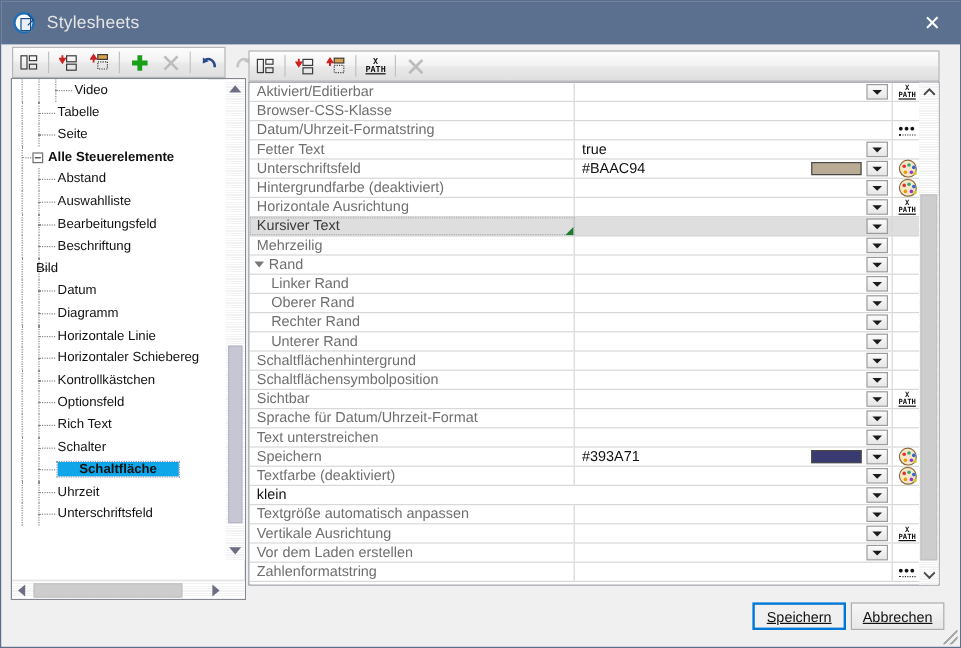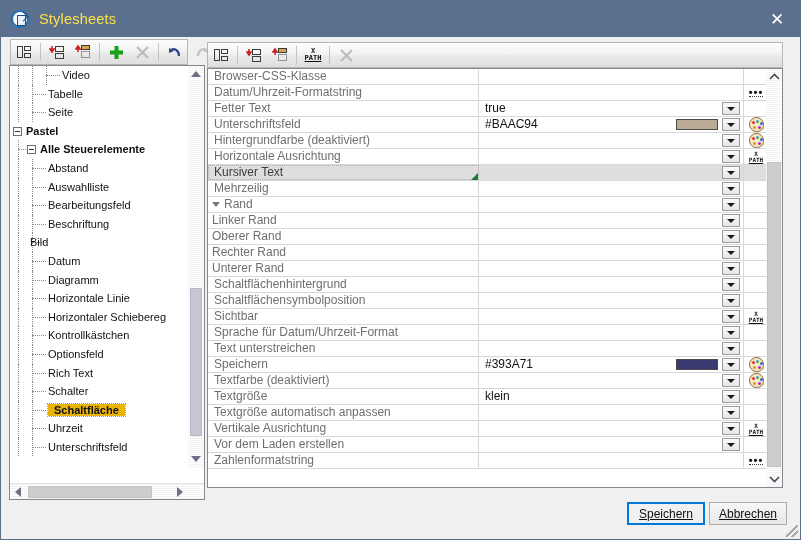--- a/index.html
+++ b/index.html
@@ -44,21 +44,21 @@
   #title-icon:before {
     content: "";
     position: absolute; left: 7px; top: 1px;
     width: 6px; height: 6px;
     border-right: 1.5px solid #1b4e86;
     border-top: 1.5px solid #1b4e86;
     transform: rotate(45deg);
     z-index: 2;
   }
   #title-text {
-    color: #fde047;
+    color: #e5e5e5;
     font-size: 14.5px;
     margin-left: 10px;
     letter-spacing: .2px;
   }
   #close-btn {
     position: absolute; right: 0; top: 0;
     width: 46px; height: 36px;
     display: flex; align-items: center; justify-content: center;
     color: #ffffff; font-size: 17px; line-height: 1;
     cursor: pointer;
@@ -105,23 +105,23 @@
     line-height: 18.6px;
     white-space: nowrap;
     font-size: 11px;
     color: #111111;
     cursor: default;
   }
   .tlabel { position: relative; z-index: 2; }
   .tnode.bold .tlabel { font-weight: bold; }
   .tnode.selected .tlabel {
     font-weight: bold;
-    background: #eab308;
+    background: #0ea5e9;
     outline: 1px dotted #9a9ab5;
-    padding: 0 6px;
+    padding: 0 18px;
   }
   .dotline {
     position: absolute;
     border-top: 1px dotted #8a8a8a;
     height: 0;
     top: 9px;
   }
   .vdot {
     position: absolute;
     border-left: 1px dotted #8a8a8a;
@@ -203,21 +203,21 @@
     padding-left: 6px;
     white-space: nowrap;
     overflow: hidden;
     position: relative;
   }
   .grow.sel .gname {
     color: #3b3b3b;
     outline: 1px dotted #adadad;
     outline-offset: -1px;
   }
-  .gname.indent { padding-left: 4px; }
+  .gname.indent { padding-left: 18px; }
   .gname.group  { padding-left: 16px; }
   .gvalue {
     flex: 1 1 auto;
     position: relative;
     font-size: 12px;
     color: #111;
     line-height: 15px;
     padding-left: 6px;
     white-space: nowrap;
     overflow: hidden;
@@ -375,21 +375,20 @@
       </svg>
     </div>
   </div>
 
   <div class="panel-sunken" style="left:8px; top:64px; width:196px; height:435px;">
 
     <div id="tree-view" style="left:0; top:0; width:163px; height:401px;">
         <div class="tnode"><div class="vdot" style="left: 8px;"></div><div class="vdot" style="left: 22px;"></div><div class="vdot" style="left: 36px;"></div><div class="dotline" style="left: 36px; width: 14px;"></div><span class="tlabel" style="margin-left: 52px;">Video</span></div>
         <div class="tnode"><div class="vdot" style="left: 8px;"></div><div class="vdot" style="left: 22px;"></div><div class="dotline" style="left: 22px; width: 14px;"></div><span class="tlabel" style="margin-left: 38px;">Tabelle</span></div>
         <div class="tnode"><div class="vdot" style="left: 8px;"></div><div class="vdot" style="left: 22px;"></div><div class="dotline" style="left: 22px; width: 14px;"></div><span class="tlabel" style="margin-left: 38px;">Seite</span></div>
-        <div class="tnode bold"><div class="expander" style="left: 3px;"></div><span class="tlabel" style="margin-left: 16px;">Pastel</span></div>
         <div class="tnode bold"><div class="vdot" style="left: 8px;"></div><div class="dotline" style="left: 8px; width: 14px;"></div><div class="expander" style="left: 17px;"></div><span class="tlabel" style="margin-left: 30px;">Alle Steuerelemente</span></div>
         <div class="tnode"><div class="vdot" style="left: 8px;"></div><div class="vdot" style="left: 22px;"></div><div class="dotline" style="left: 22px; width: 14px;"></div><span class="tlabel" style="margin-left: 38px;">Abstand</span></div>
         <div class="tnode"><div class="vdot" style="left: 8px;"></div><div class="vdot" style="left: 22px;"></div><div class="dotline" style="left: 22px; width: 14px;"></div><span class="tlabel" style="margin-left: 38px;">Auswahlliste</span></div>
         <div class="tnode"><div class="vdot" style="left: 8px;"></div><div class="vdot" style="left: 22px;"></div><div class="dotline" style="left: 22px; width: 14px;"></div><span class="tlabel" style="margin-left: 38px;">Bearbeitungsfeld</span></div>
         <div class="tnode"><div class="vdot" style="left: 8px;"></div><div class="vdot" style="left: 22px;"></div><div class="dotline" style="left: 22px; width: 14px;"></div><span class="tlabel" style="margin-left: 38px;">Beschriftung</span></div>
         <div class="tnode"><div class="vdot" style="left: 8px;"></div><div class="vdot" style="left: 22px;"></div><div class="dotline" style="left: 22px; width: 14px;"></div><span class="tlabel" style="margin-left: 20px;">Bild</span></div>
         <div class="tnode"><div class="vdot" style="left: 8px;"></div><div class="vdot" style="left: 22px;"></div><div class="dotline" style="left: 22px; width: 14px;"></div><span class="tlabel" style="margin-left: 38px;">Datum</span></div>
         <div class="tnode"><div class="vdot" style="left: 8px;"></div><div class="vdot" style="left: 22px;"></div><div class="dotline" style="left: 22px; width: 14px;"></div><span class="tlabel" style="margin-left: 38px;">Diagramm</span></div>
         <div class="tnode"><div class="vdot" style="left: 8px;"></div><div class="vdot" style="left: 22px;"></div><div class="dotline" style="left: 22px; width: 14px;"></div><span class="tlabel" style="margin-left: 38px;">Horizontale Linie</span></div>
         <div class="tnode"><div class="vdot" style="left: 8px;"></div><div class="vdot" style="left: 22px;"></div><div class="dotline" style="left: 22px; width: 14px;"></div><span class="tlabel" style="margin-left: 38px;">Horizontaler Schiebereg</span></div>
@@ -454,20 +453,29 @@
     <div class="tb-btn">
       <svg width="17" height="17" viewBox="0 0 17 17">
         <path d="M3 3 L14 14 M14 3 L3 14" stroke="#bcbcbc" stroke-width="2.2"></path>
       </svg>
     </div>
   </div>
 
   <div class="panel-sunken" style="left:206px; top:67px; width:576px; height:420px;">
     <div id="grid-view" style="left:0; top:0; width:560px; height:418px;">
         <div class="grow">
+          <div class="gname"><span>Aktiviert/Editierbar</span></div>
+          <div class="gvalue"><span></span><div class="combo-btn">
+              <i></i>
+            </div></div>
+          <div class="gextra">
+            <div class="xpath-ic">X<br><u>PATH</u></div>
+          </div>
+        </div>
+        <div class="grow">
           <div class="gname"><span>Browser-CSS-Klasse</span></div>
           <div class="gvalue"><span></span></div>
           <div class="gextra"></div>
         </div>
         <div class="grow">
           <div class="gname"><span>Datum/Uhrzeit-Formatstring</span></div>
           <div class="gvalue"><span></span></div>
           <div class="gextra">
             <div class="ellipsis-ic">•••</div>
           </div>
@@ -632,21 +640,20 @@
               <span style="background: rgb(221, 51, 51); left: 2px; top: 3px;"></span>
               <span style="background: rgb(51, 170, 119); left: 6px; top: 2px;"></span>
               <span style="background: rgb(51, 102, 204); left: 10px; top: 4px;"></span>
               <span style="background: rgb(238, 153, 0); left: 3px; top: 8px;"></span>
               <span style="background: rgb(153, 51, 204); left: 8px; top: 8px;"></span>
               <span style="background: rgb(204, 204, 51); left: 11px; top: 9px;"></span>
             </div>
           </div>
         </div>
         <div class="grow">
-          <div class="gname"><span>Textgröße</span></div>
           <div class="gvalue"><span>klein</span><div class="combo-btn">
               <i></i>
             </div></div>
           <div class="gextra"></div>
         </div>
         <div class="grow">
           <div class="gname"><span>Textgröße automatisch anpassen</span></div>
           <div class="gvalue"><span></span><div class="combo-btn">
               <i></i>
             </div></div>

